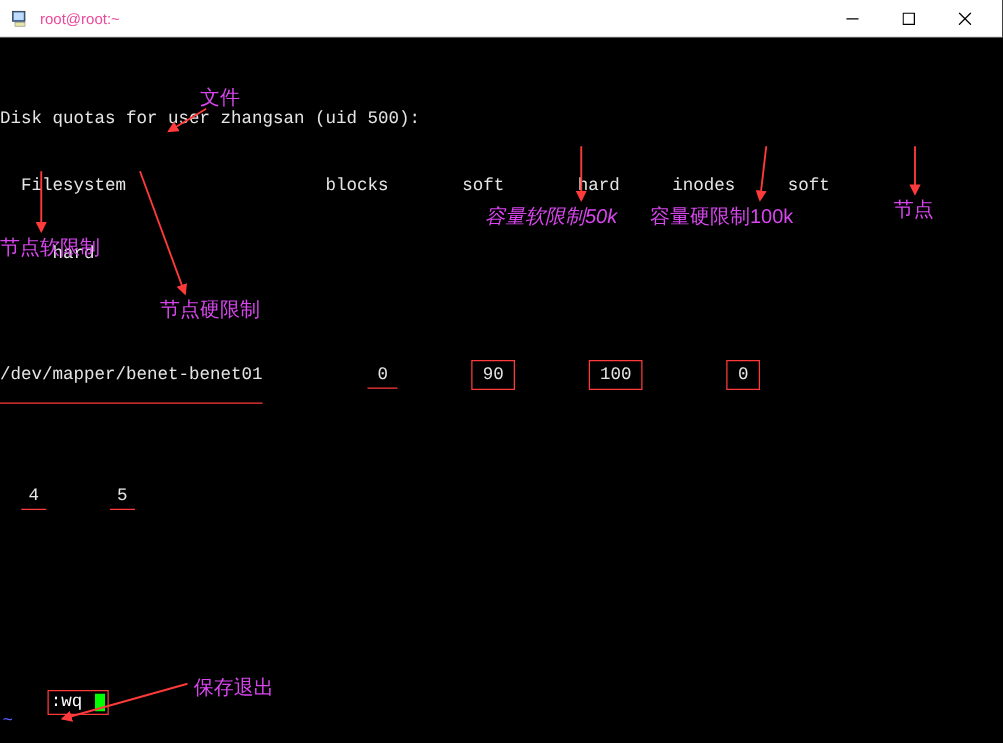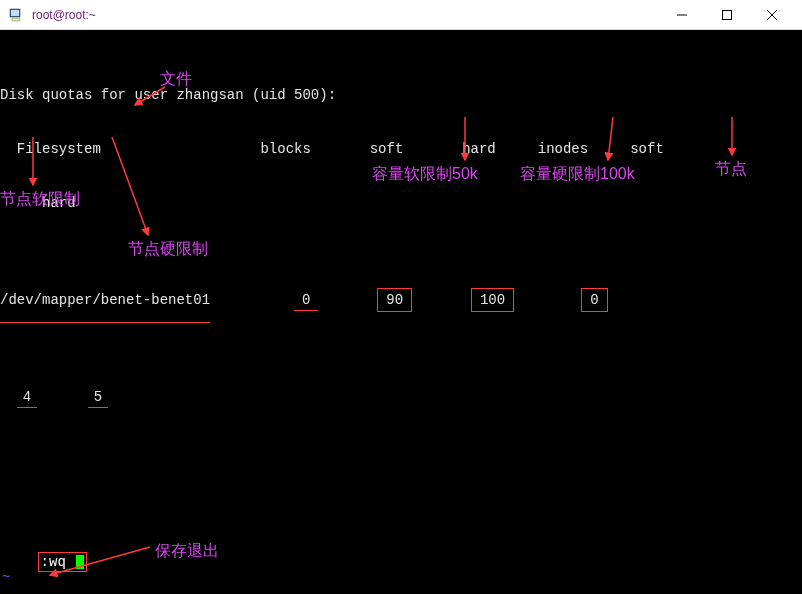--- a/index.html
+++ b/index.html
@@ -20,21 +20,21 @@
       padding: 0 8px;
       border-bottom: 1px solid #ddd;
     }
     .titlebar-icon {
       width: 16px;
       height: 16px;
       margin-right: 8px;
     }
     .titlebar-text {
       flex: 1;
-      color: #701a75;
+      color: #ec4899;
       font-family: 'Segoe UI', sans-serif;
       font-size: 12px;
     }
     .win-controls { display: flex; gap: 0; }
     .win-btn {
       width: 45px;
       height: 30px;
       display: flex;
       align-items: center;
       justify-content: center;
@@ -153,21 +153,21 @@
   
   
 
   
   <div class="vim-status">
     <span class="vim-status-box"><span>:wq</span><span class="cursor"></span></span>
   </div>
 
   
   <div class="annotation" style="left:160px; top:40px;">文件</div>
-  <div class="annotation" style="left:372px; top:135px;">容量软限制50k</div>
+  <div class="annotation" style="left:388px; top:135px;font-style:italic;">容量软限制50k</div>
   <div class="annotation" style="left:520px; top:135px;">容量硬限制100k</div>
   <div class="annotation" style="left:715px; top:130px;">节点</div>
   <div class="annotation" style="left:0px; top:160px;">节点软限制</div>
   <div class="annotation" style="left:128px; top:210px;text-align:center;">节点硬限制</div>
   <div class="annotation" style="left:155px; top:512px;">保存退出</div>
 
   
   <svg class="arrow" style="left:130px; top:55px; width:40px; height:25px;">
     <defs>
         <marker id="ah1" markerWidth="6" markerHeight="6" refX="5" refY="3" orient="auto">

